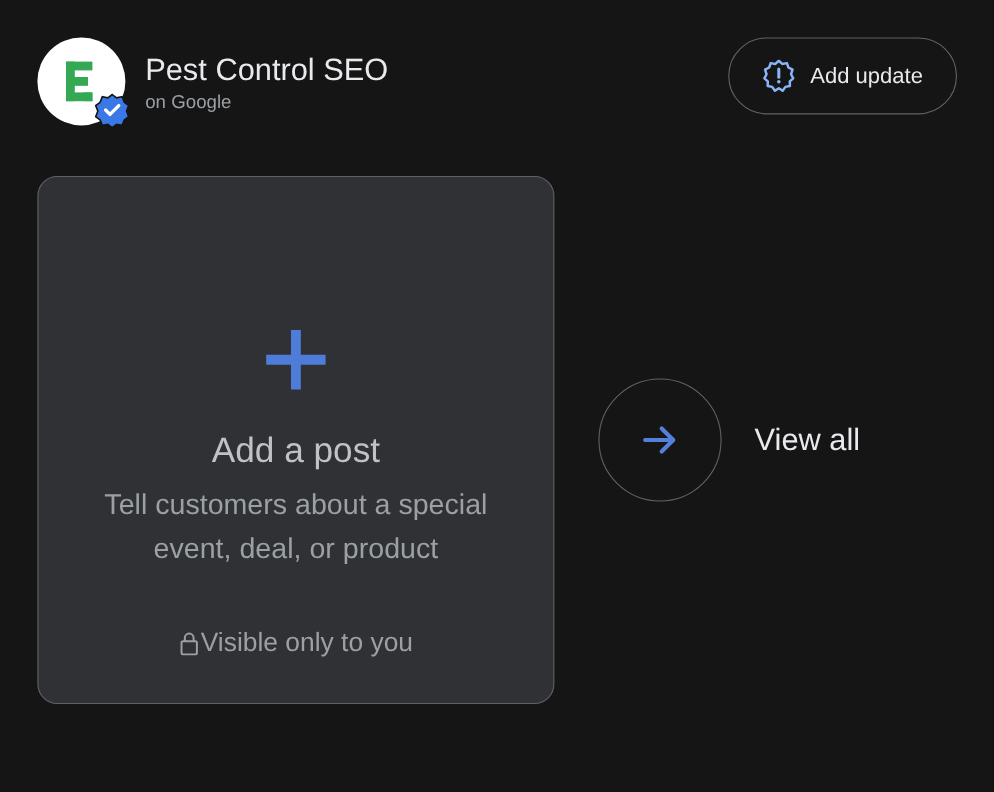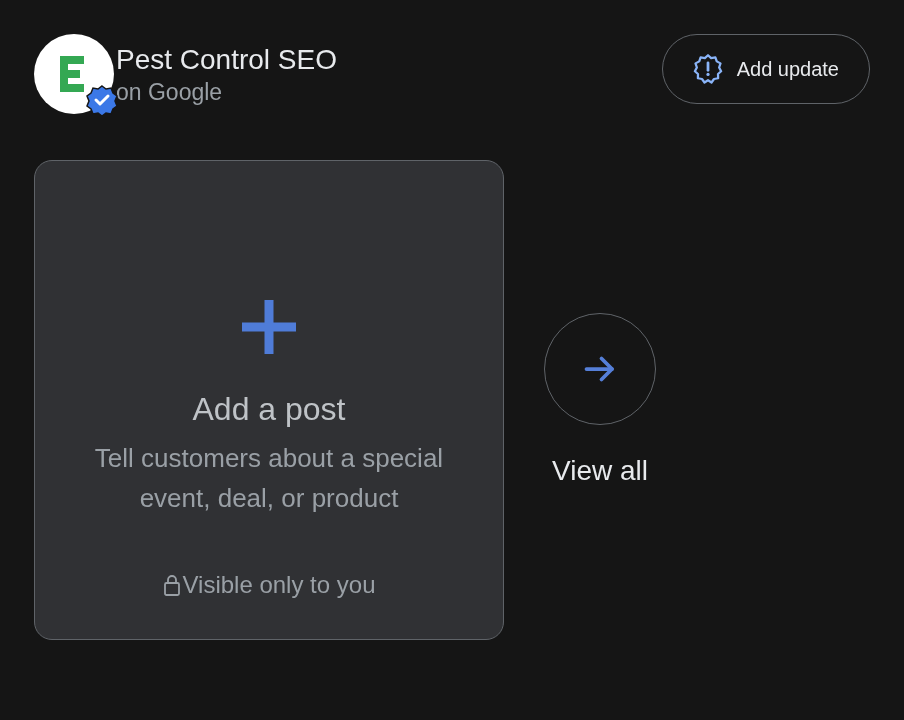--- a/index.html
+++ b/index.html
@@ -18,21 +18,21 @@
     height: 100%;
   }
   .header {
     display: flex;
     align-items: flex-start;
     justify-content: space-between;
   }
   .profile {
     display: flex;
     align-items: center;
-    gap: 2px;
+    gap: 18px;
   }
   .avatar-wrap {
     position: relative;
     width: 80px;
     height: 80px;
   }
   .avatar {
     width: 80px;
     height: 80px;
     border-radius: 50%;
@@ -52,21 +52,21 @@
     width: 32px;
     height: 32px;
   }
   .profile-text .name {
     font-size: 28px;
     font-weight: 400;
     color: #e8eaed;
     line-height: 1.25;
   }
   .profile-text .subtitle {
-    font-size: 23px;
+    font-size: 17px;
     color: #9aa0a6;
     margin-top: 2px;
   }
   .add-update-btn {
     display: inline-flex;
     align-items: center;
     gap: 14px;
     height: 70px;
     padding: 0 30px;
     border: 1.5px solid #5f6368;
@@ -128,21 +128,21 @@
     color: #9aa0a6;
     font-size: 24px;
   }
   .lock-icon {
     width: 20px;
     height: 22px;
   }
 
   .view-all-col {
     display: flex;
-    flex-direction: column;
+    flex-direction: row;
     align-items: center;
     gap: 30px;
     cursor: pointer;
   }
   .arrow-circle {
     width: 112px;
     height: 112px;
     border: 1.5px solid #5f6368;
     border-radius: 50%;
     display: flex;

